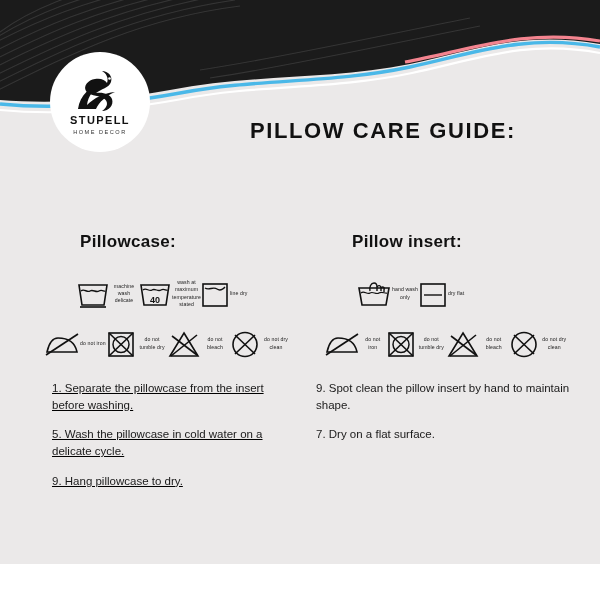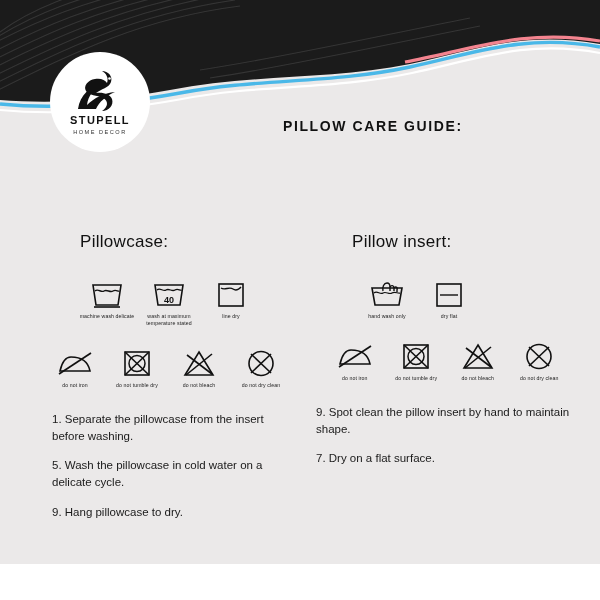--- a/index.html
+++ b/index.html
@@ -36,58 +36,57 @@
     font-size:11px;letter-spacing:1.4px;font-weight:bold;color:#111;
     line-height:1;
   }
   .logo-sub{
     font-size:5.6px;letter-spacing:1.5px;color:#333;margin-top:3px;
   }
 
   
   .main-title{
     position:absolute;left:250px;top:118px;
-    font-size:14px;letter-spacing:1.6px;color:#111;font-weight:bold;
+    font-size:22px;letter-spacing:1.6px;color:#111;font-weight:bold;
     white-space:nowrap;
-    margin-left:33px;
   }
 
   
   .col{position:absolute;top:232px;}
   .col-left{left:36px;width:260px;}
   .col-right{left:308px;width:262px;}
 
   .col-title{
-    font-size:17px;font-weight:normal;color:#111;letter-spacing:.3px;
+    font-size:17px;font-weight:bold;color:#111;letter-spacing:.3px;
     margin:0 0 22px 0;
   }
   .col-left .col-title{padding-left:44px;}
   .col-right .col-title{padding-left:44px;}
 
   
   .sym-row{display:flex;align-items:flex-start;}
   .sym-row.r1{margin-bottom:16px;}
   .sym{
     width:62px;
-    display:flex;flex-direction:column;align-items:center;
+    display:flex;flex-direction:row;align-items:center;
   }
   .sym .glyph{height:34px;display:flex;align-items:flex-end;justify-content:center;}
   .sym .cap{
     margin-top:5px;
     font-size:5.2px;line-height:1.35;text-align:center;color:#222;
     letter-spacing:.1px;
   }
   .col-left .sym-row.r1{padding-left:40px;}
   .col-left .sym-row.r2{padding-left:8px;}
   .col-right .sym-row.r1{padding-left:48px;}
   .col-right .sym-row.r2{padding-left:16px;}
 
   
   .steps{margin-top:22px;}
-  .col-left .steps{padding-left:16px;}
+  .col-left .steps{padding-left:16px;text-decoration:underline;}
   .col-right .steps{padding-left:8px;}
   .step{
     font-size:11.5px;color:#1a1a1a;line-height:1.45;margin-bottom:13px;
   }
 
   
   .bottom-strip{
     position:absolute;left:0;bottom:0;width:600px;height:36px;background:#ffffff;
   }
 </style>

